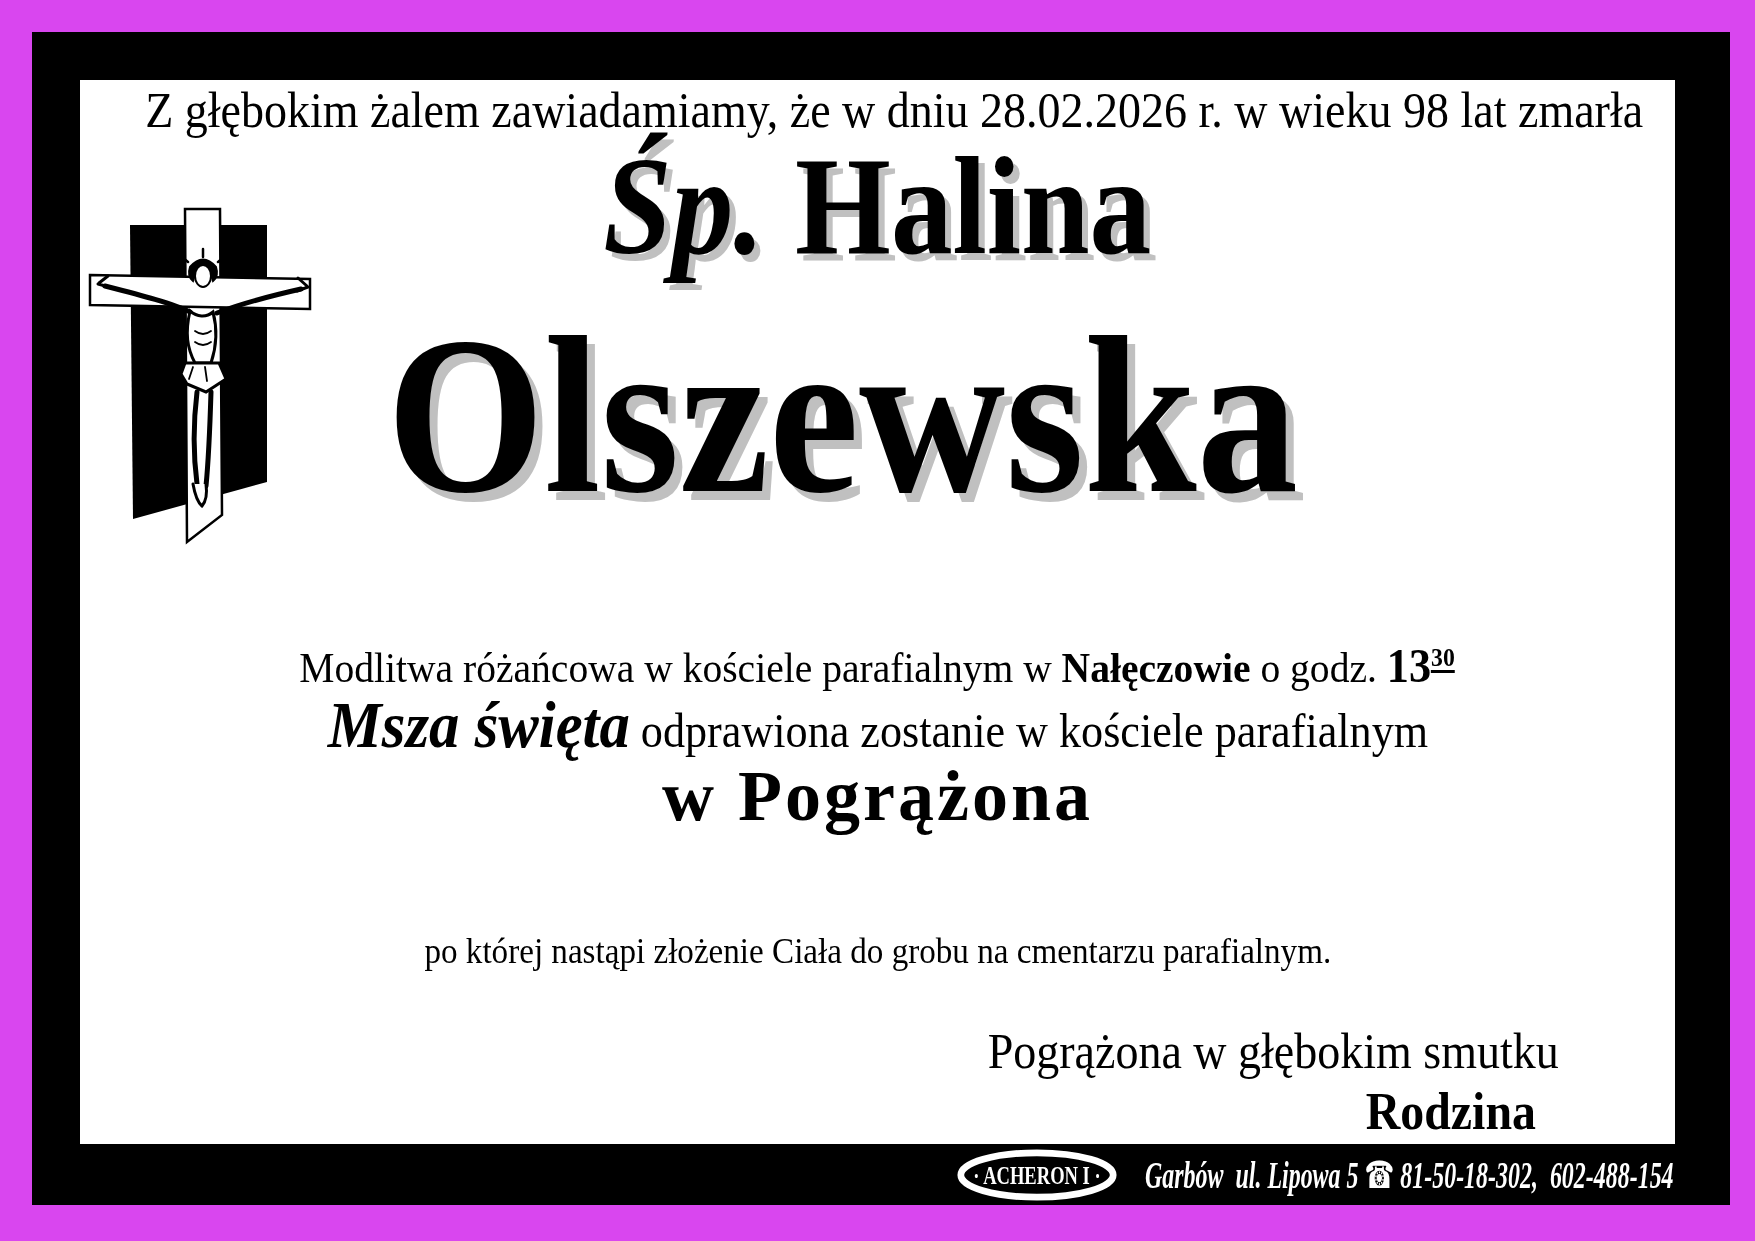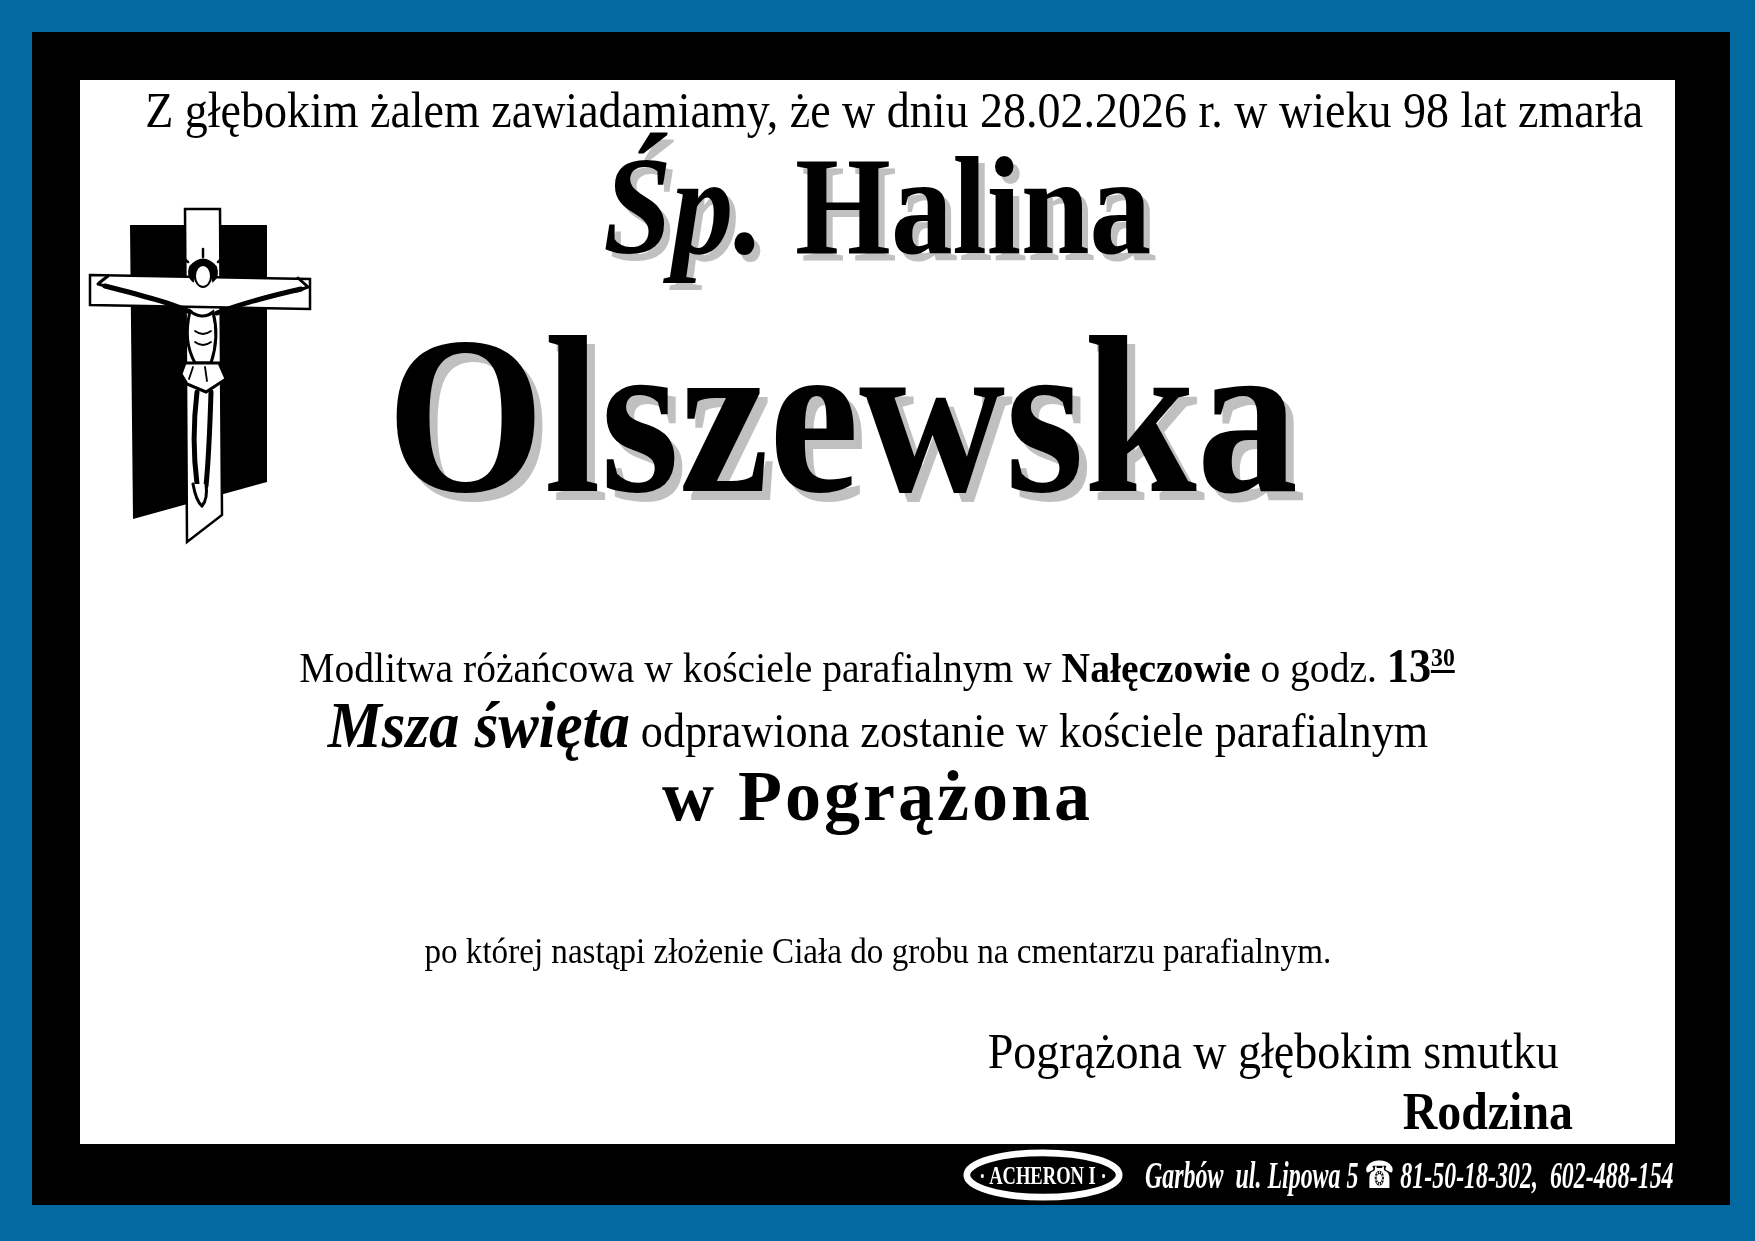--- a/index.html
+++ b/index.html
@@ -1,20 +1,20 @@
 <!DOCTYPE html>
 <html lang="pl"><head>
 <meta charset="utf-8">
 <style>
   html,body { margin:0; padding:0; background:#ffffff; }
   body {
     width:1755px; height:1241px; position:relative; overflow:hidden;
     font-family:"Liberation Serif", serif; color:#000;
   }
-  .page { position:relative; width:1755px; height:1241px; background:#0369a1; }
+  .page { position:relative; width:1755px; height:1241px; background:#d946ef; }
 
   
   .frame {
     position:absolute; left:32px; top:32px; width:1698px; height:1173px;
     box-sizing:border-box; background:#fff;
     border:48px solid #000; border-right-width:55px; border-bottom-width:61px;
   }
 
   
   .line {
@@ -35,36 +35,36 @@
              text-shadow:7px 7px 0 #c0c0c0; }
   .name2   { top:303px; font-size:225px; font-weight:bold;
              text-shadow:9px 9px 0 #c0c0c0; }
   .rosary  { top:642px; font-size:43px; }
   .mass    { top:692px; font-size:48px; }
   .mass .lead { font-size:66px; font-weight:bold; font-style:italic; }
   .place2  { top:760px; font-size:72px; font-weight:bold; letter-spacing:3px; }
   .datel   { top:838px; font-size:60px; font-weight:bold; }
   .burial  { top:933px; font-size:36px; }
   .mourn   { top:1026px; font-size:50px; text-align:right; padding-right:116px; box-sizing:border-box; }
-  .sig     { top:1086px; font-size:52px; font-weight:bold; text-align:right; padding-right:139px; box-sizing:border-box;margin-left:37px; }
+  .sig     { top:1086px; font-size:52px; font-weight:bold; text-align:right; padding-right:139px; box-sizing:border-box; }
 
   .hourbig { font-weight:bold; font-size:1.12em; }
   .supn {
     display:inline-block; font-size:0.60em; line-height:0.9;
     vertical-align:0.62em; border-bottom:0.14em solid currentColor;
     padding-bottom:0.04em; font-weight:bold;
   }
 
   .crucifix { position:absolute; left:85px; top:195px; width:240px; height:380px; }
 
   
   .footer {
     position:absolute; left:80px; top:1144px; width:1595px; height:61px;
     display:flex; align-items:center; justify-content:flex-end;
-    padding-right:14px; box-sizing:border-box; gap:18px; color:#fff;
+    padding-right:14px; box-sizing:border-box; gap:24px; color:#fff;
     background:transparent;
   }
   .badge { width:168px; height:54px; flex:0 0 auto; }
   .ftxt-wrap { width:516px; height:44px; overflow:visible; flex:0 0 auto; }
   .ftxt {
     display:inline-block; white-space:pre;
     font-size:38px; font-weight:bold; font-style:italic; color:#fff;
     transform:scaleX(0.63); transform-origin:0 50%; line-height:44px;
   }
   .phoneglyph { font-family:"DejaVu Sans", sans-serif; font-style:normal; }

